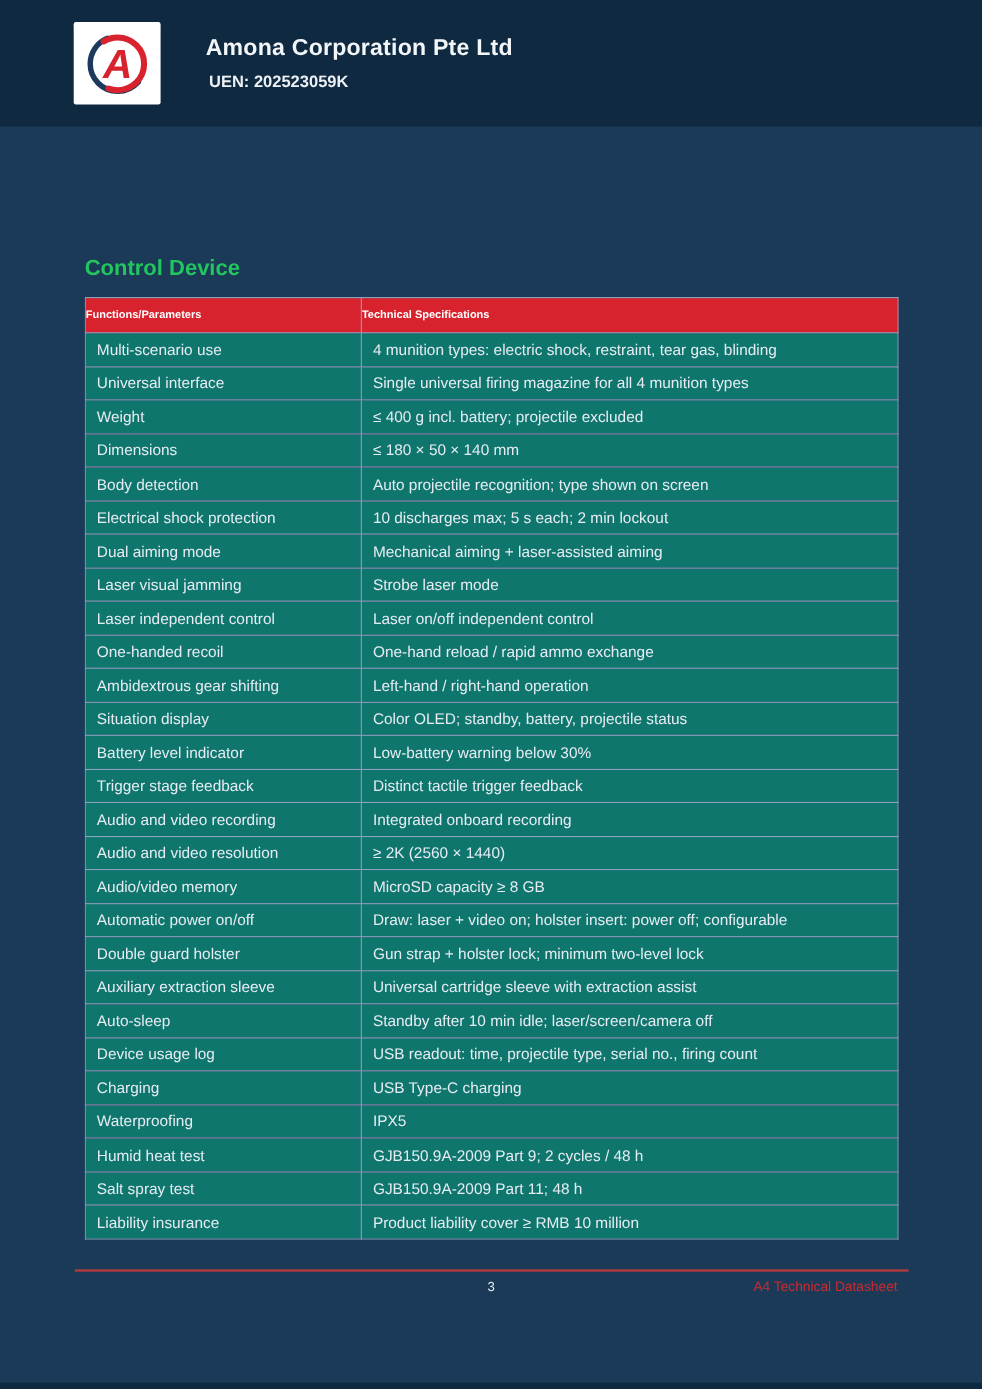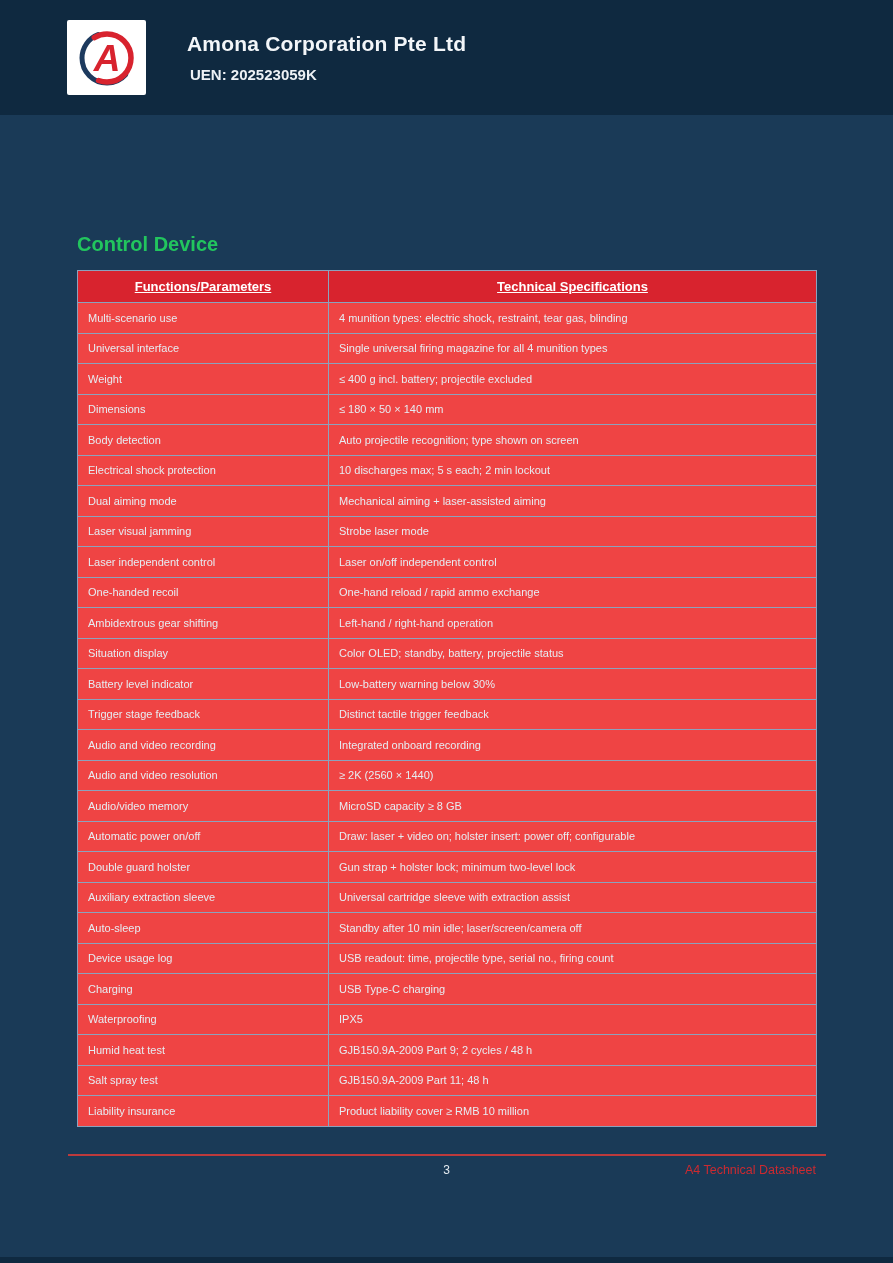--- a/index.html
+++ b/index.html
@@ -69,32 +69,31 @@
     border-collapse: collapse;
     table-layout: fixed;
   }
   table.spec-table th, table.spec-table td {
     border: 1px solid #8ba2bd;
   }
   table.spec-table th {
     height: 32px;
     background: #d8232e;
     color: #ffffff;
-    font-size: 13px;
-    font-weight: bold;
-    text-align: center;
+    font-size: 10px;
+    font-weight: bold;
+    text-align: left;
     vertical-align: middle;
     border-color: #8ba2bd;
-    text-decoration: underline;
   }
   table.spec-table td {
     height: 30.5px;
-    background: #ef4444;
+    background: #0f766e;
     color: #e6ecf2;
-    font-size: 11px;
+    font-size: 14px;
     vertical-align: middle;
     padding-left: 10px;
     padding-right: 6px;
     white-space: nowrap;
     overflow: hidden;
   }
   col.c1 { width: 251px; }
   col.c2 { width: 488px; }
 
   

